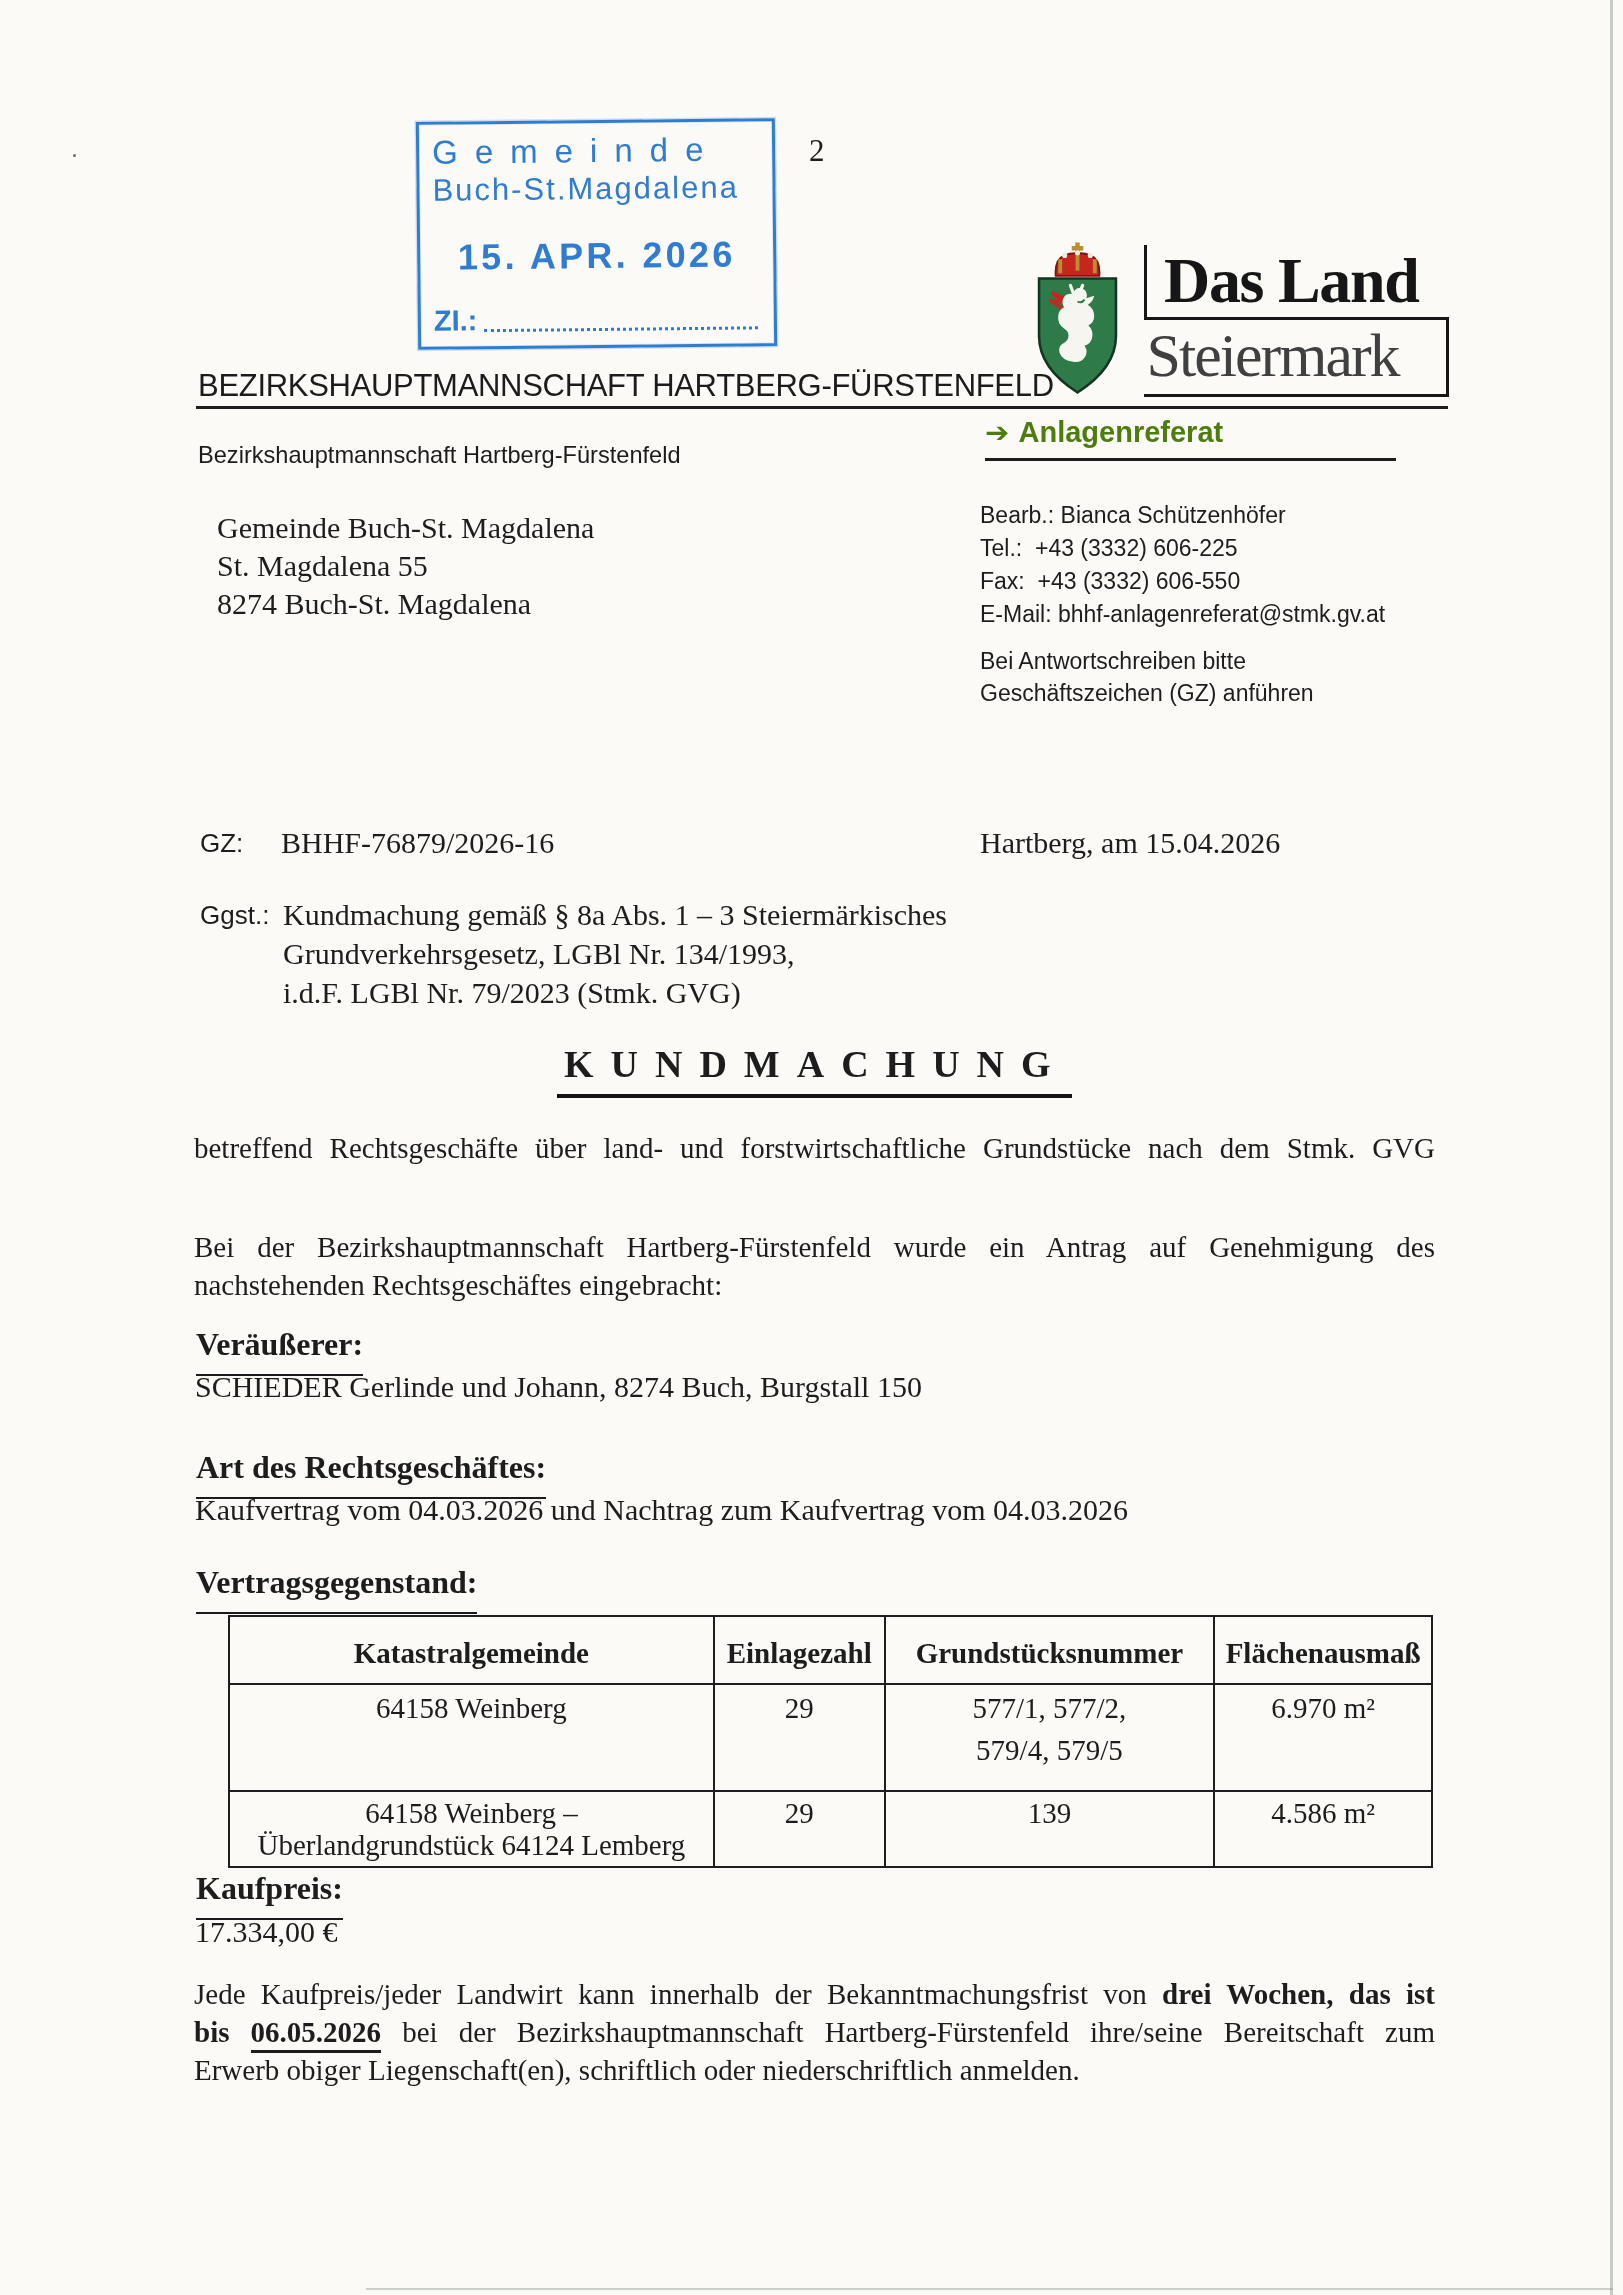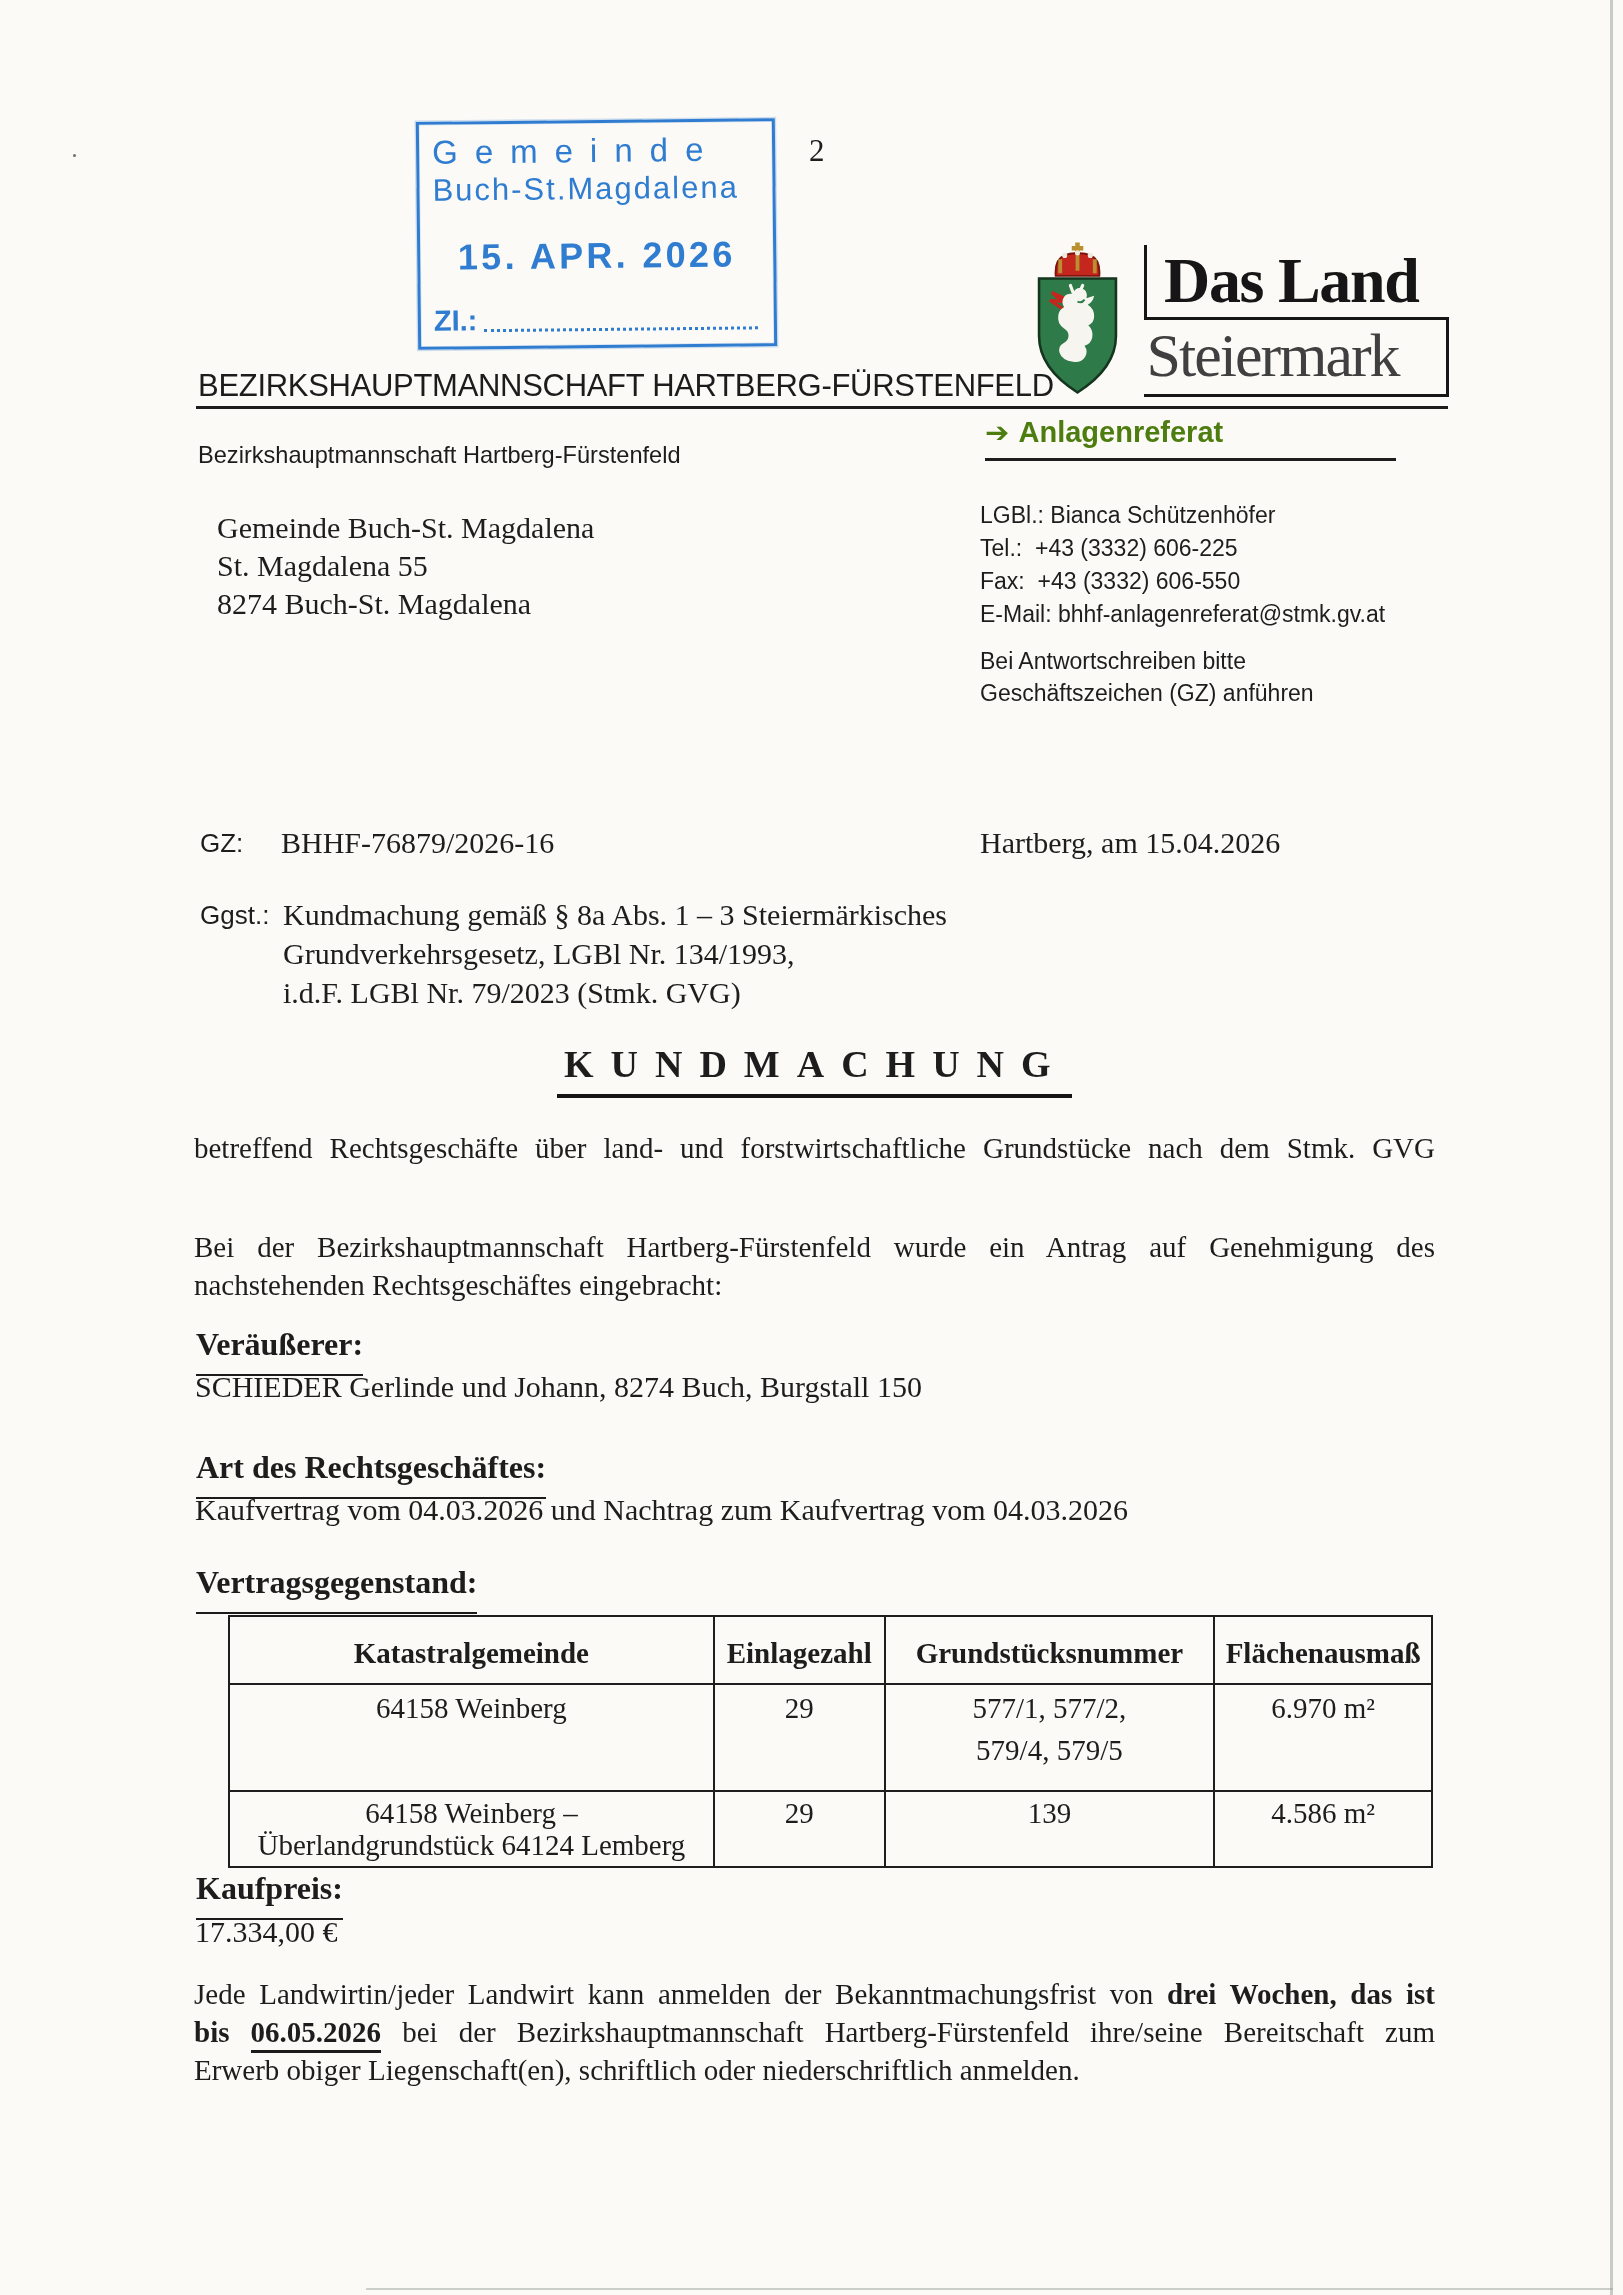--- a/index.html
+++ b/index.html
@@ -163,21 +163,21 @@
   <div class="abs dept-rule"></div>
   <div class="abs org-sub sans">Bezirkshauptmannschaft Hartberg-Fürstenfeld</div>
 
   <div class="abs recipient serif">
       <div class="ln">Gemeinde Buch-St. Magdalena</div>
       <div class="ln">St. Magdalena 55</div>
       <div class="ln">8274 Buch-St. Magdalena</div>
     </div>
 
   <div class="abs contact sans">
-      <div class="ln">LGBl.: Bianca Schützenhöfer</div>
+      <div class="ln">Bearb.: Bianca Schützenhöfer</div>
       <div class="ln">Tel.:&nbsp; +43 (3332) 606-225</div>
       <div class="ln">Fax:&nbsp; +43 (3332) 606-550</div>
       <div class="ln">E-Mail: bhhf-anlagenreferat@stmk.gv.at</div>
     </div>
   <div class="abs contact-note sans">
       <div class="ln">Bei Antwortschreiben bitte</div>
       <div class="ln">Geschäftszeichen (GZ) anführen</div>
     </div>
 
   <div class="abs gz-label sans">GZ:</div>
@@ -254,21 +254,21 @@
             <div class="cell-line">4.586 m²</div>
           </td>
         </tr>
       </tbody>
   </table>
 
   <div class="abs price-head sec-head">Kaufpreis:</div>
   <div class="abs price-value">17.334,00 €</div>
 
   <div class="abs notice bodytext">
-    <div class="rln"><span class="">Jede Landwirtin/jeder Landwirt kann anmelden der Bekanntmachungsfrist von </span><span class="b ">drei Wochen, das ist</span></div>
+    <div class="rln"><span class="">Jede Kaufpreis/jeder Landwirt kann innerhalb der Bekanntmachungsfrist von </span><span class="b ">drei Wochen, das ist</span></div>
     <div class="rln"><span class="b ">bis </span><span class="b u">06.05.2026</span><span class=""> bei der Bezirkshauptmannschaft Hartberg-Fürstenfeld ihre/seine Bereitschaft zum</span></div>
     <div class="rln"><span class="">Erwerb obiger Liegenschaft(en), schriftlich oder niederschriftlich anmelden.</span></div>
   </div>
 
   <div class="abs scan-edge-right"></div>
   <div class="abs scan-edge-bottom"></div>
   <div class="abs speck"></div>
 
 </div>
 

